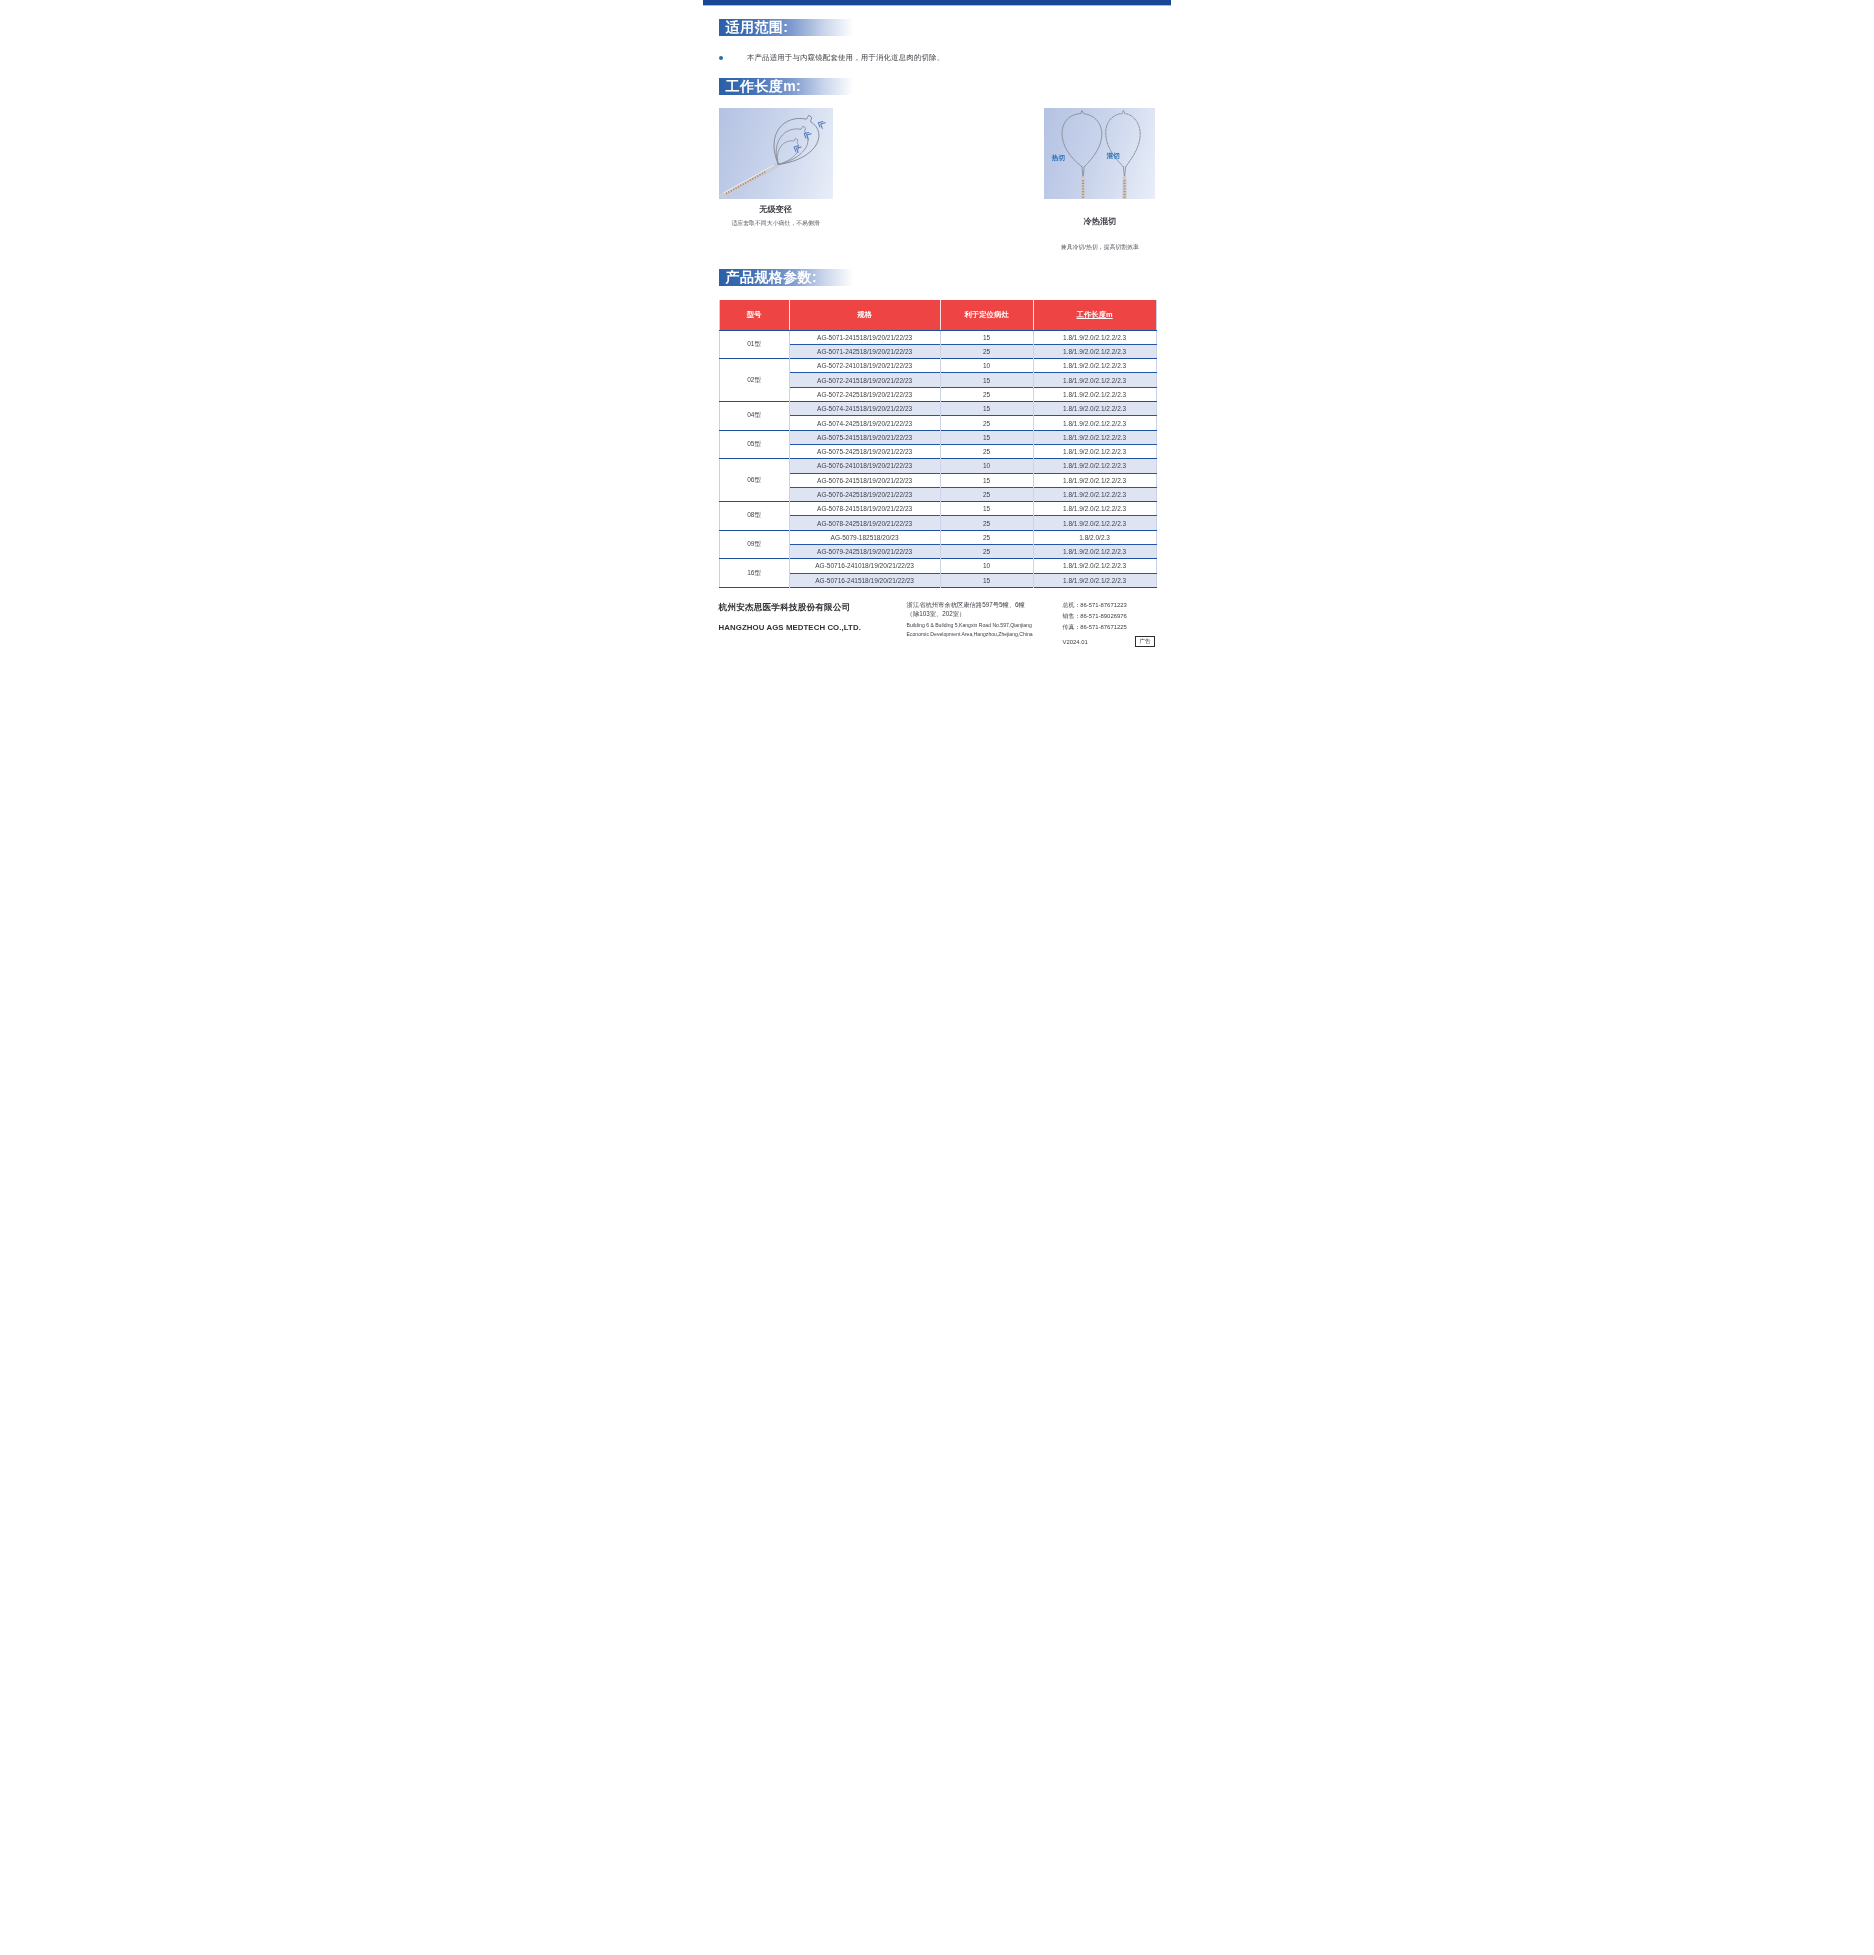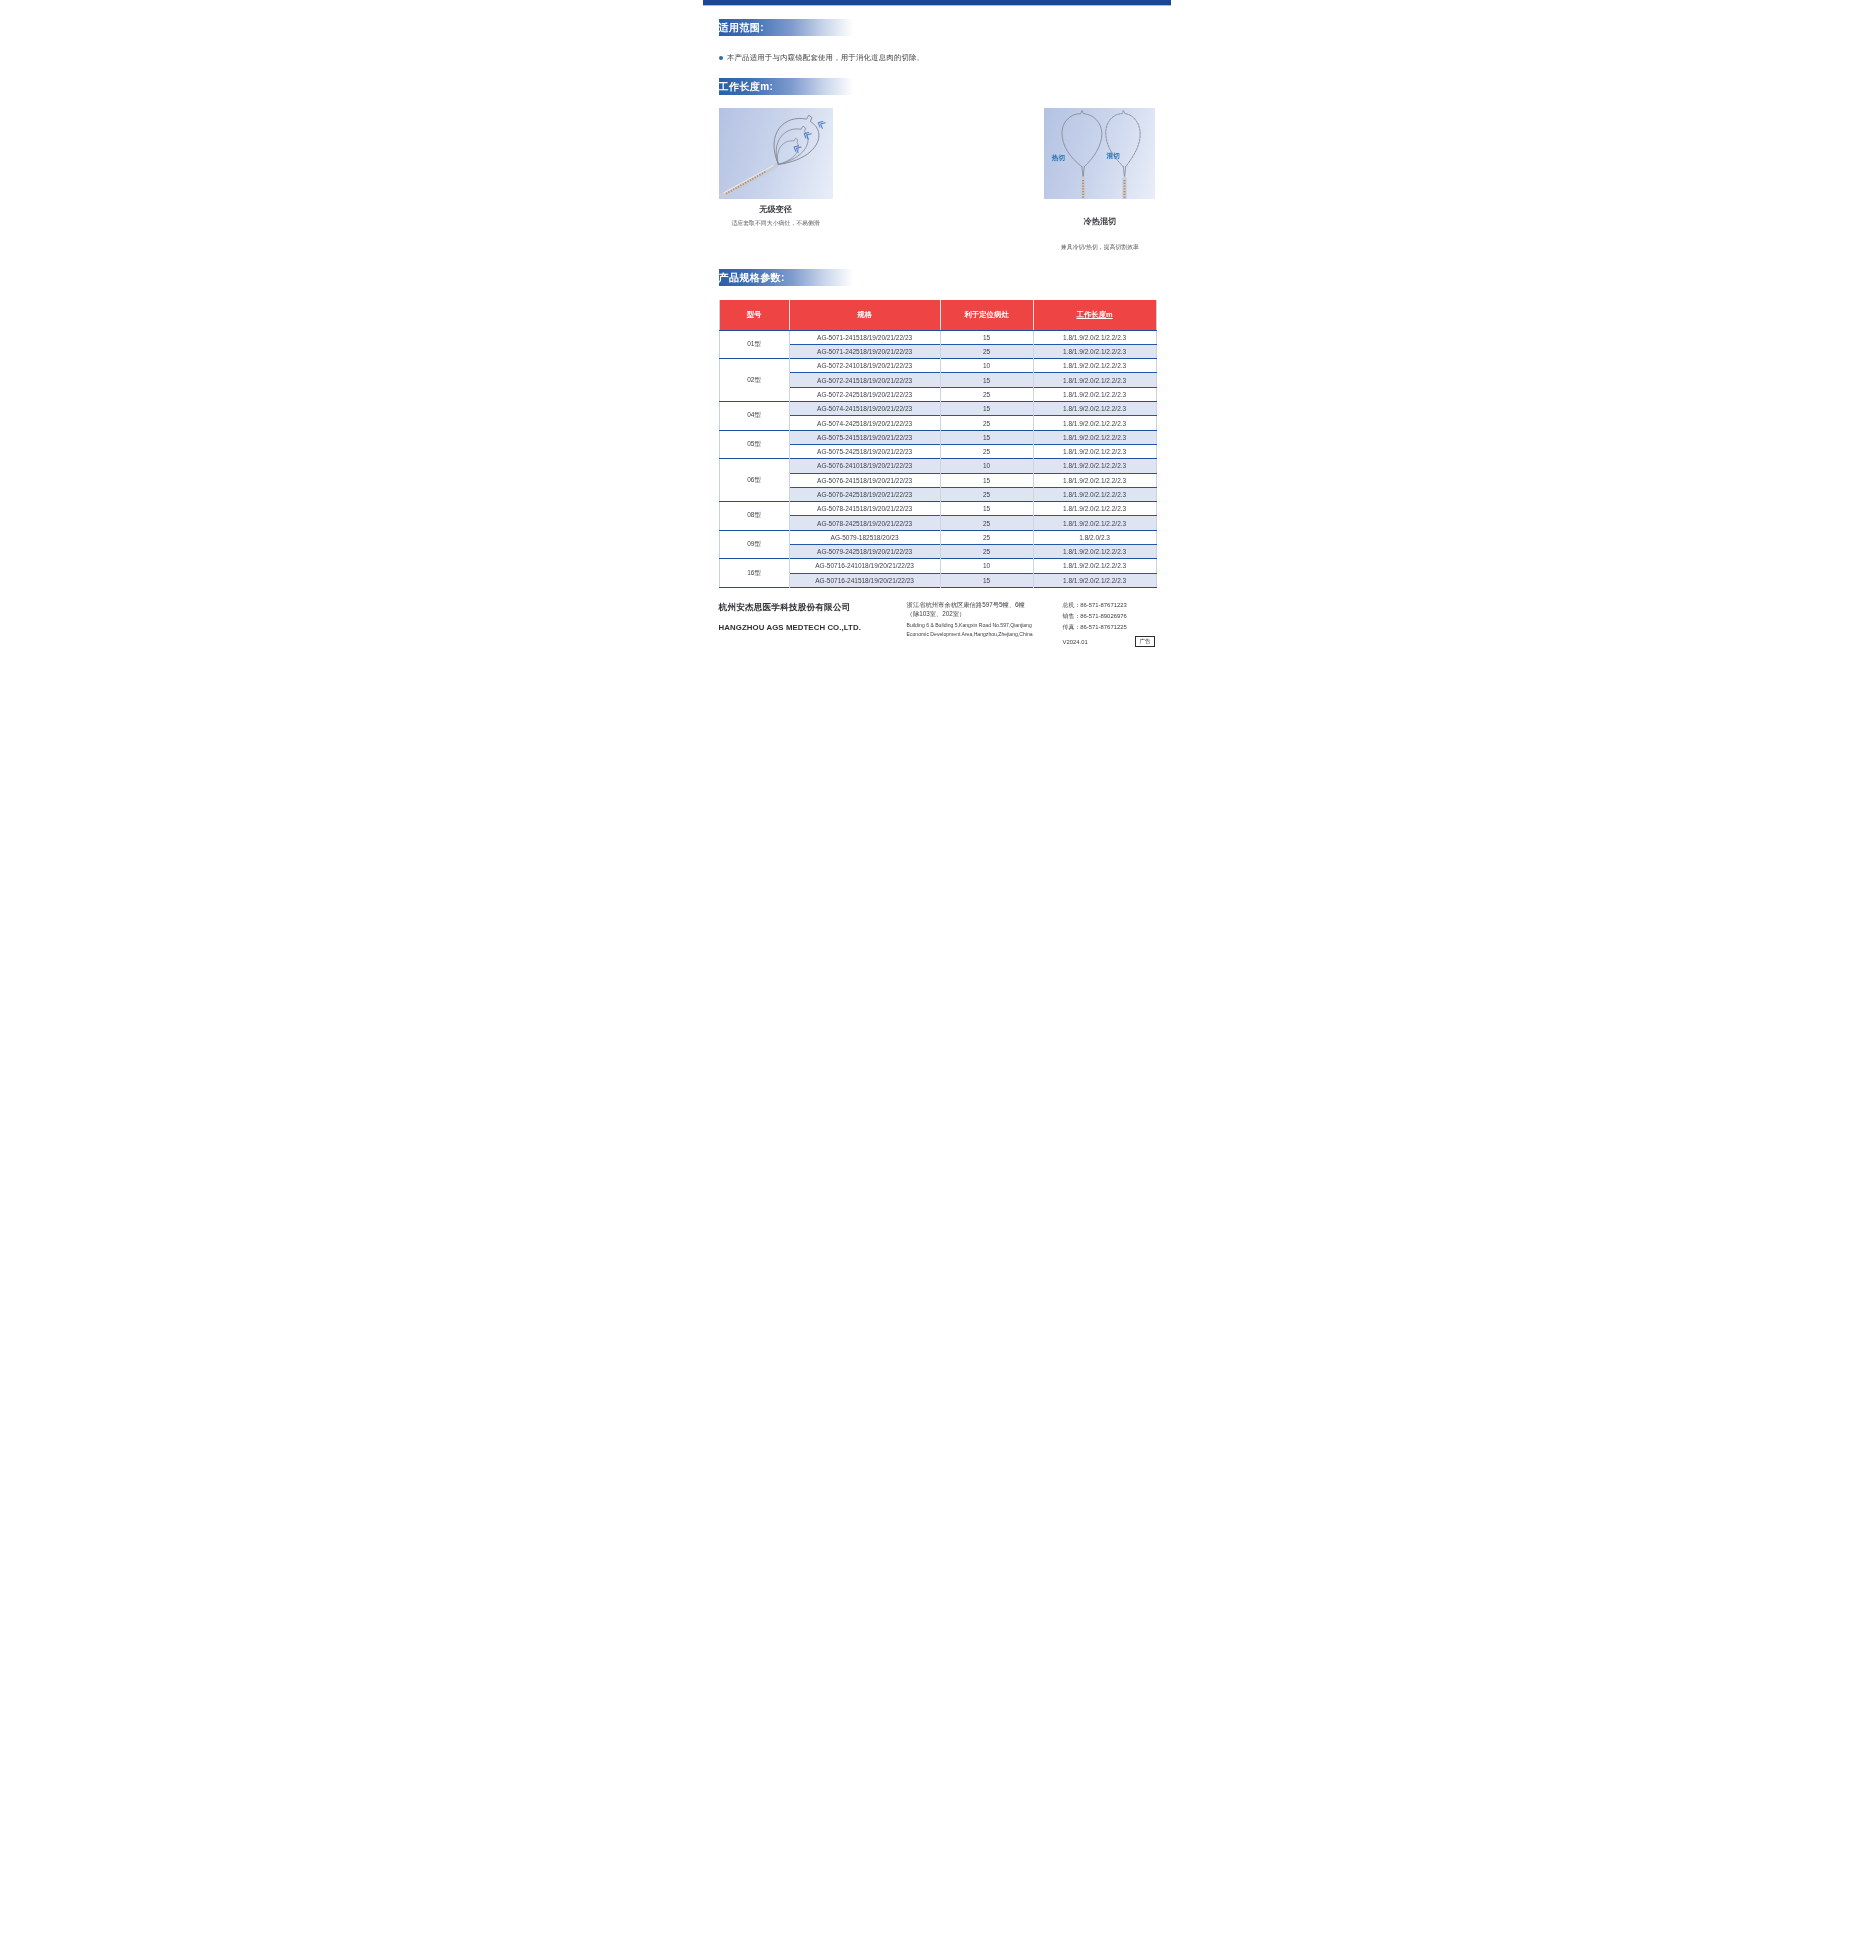--- a/index.html
+++ b/index.html
@@ -3,22 +3,22 @@
 <meta charset="utf-8">
 <style>
   html,body{margin:0;padding:0;background:#fff;}
   body{width:468px;min-height:609px;margin:0 auto;position:relative;
        font-family:"Liberation Sans","DejaVu Sans",sans-serif;color:#3f4147;}
   .topbar{height:5.1px;background:#1a4697;border-bottom:1.2px solid #a9bcdf;}
   .content{padding:0 15.6px;}
   
   .secbar{margin-top:13px;height:17px;width:140px;display:flex;align-items:center;
           background:linear-gradient(90deg,#2b5fa8 0%,#3f6fb4 22%,#7e9bce 52%,#c9d5eb 75%,rgba(255,255,255,0) 96%);}
-  .secbar span{color:#fff;font-size:10px;font-weight:700;letter-spacing:0.4px;}
-  .bullet-row{margin-top:17px;display:flex;align-items:center;gap:4px;}
+  .secbar span{color:#fff;font-size:14px;font-weight:700;letter-spacing:0.4px;padding-left:7px;}
+  .bullet-row{margin-top:17px;display:flex;align-items:center;gap:24px;}
   .bullet-dot{width:4.3px;height:4.3px;border-radius:50%;background:#2f6d99;flex:0 0 auto;}
   .bullet-text{font-size:7.4px;color:#3a3c42;letter-spacing:0.2px;}
   .secbar.second{margin-top:15.3px;}
   .secbar.third{margin-top:17px;}
   
   .features{margin-top:12.5px;display:flex;justify-content:space-between;}
   .card{display:flex;flex-direction:column;}
   .card-img{height:91px;background:linear-gradient(105deg,#b4c2e2 0%,#c9d4ec 48%,#e9eef8 100%);overflow:hidden;}
   .card.c1{width:114px;} .card.c2{width:111px;gap:12px;} .card.c3{width:136px;}
   .card-title{margin-top:5.5px;text-align:center;font-size:8.2px;font-weight:700;color:#3c3e44;}

